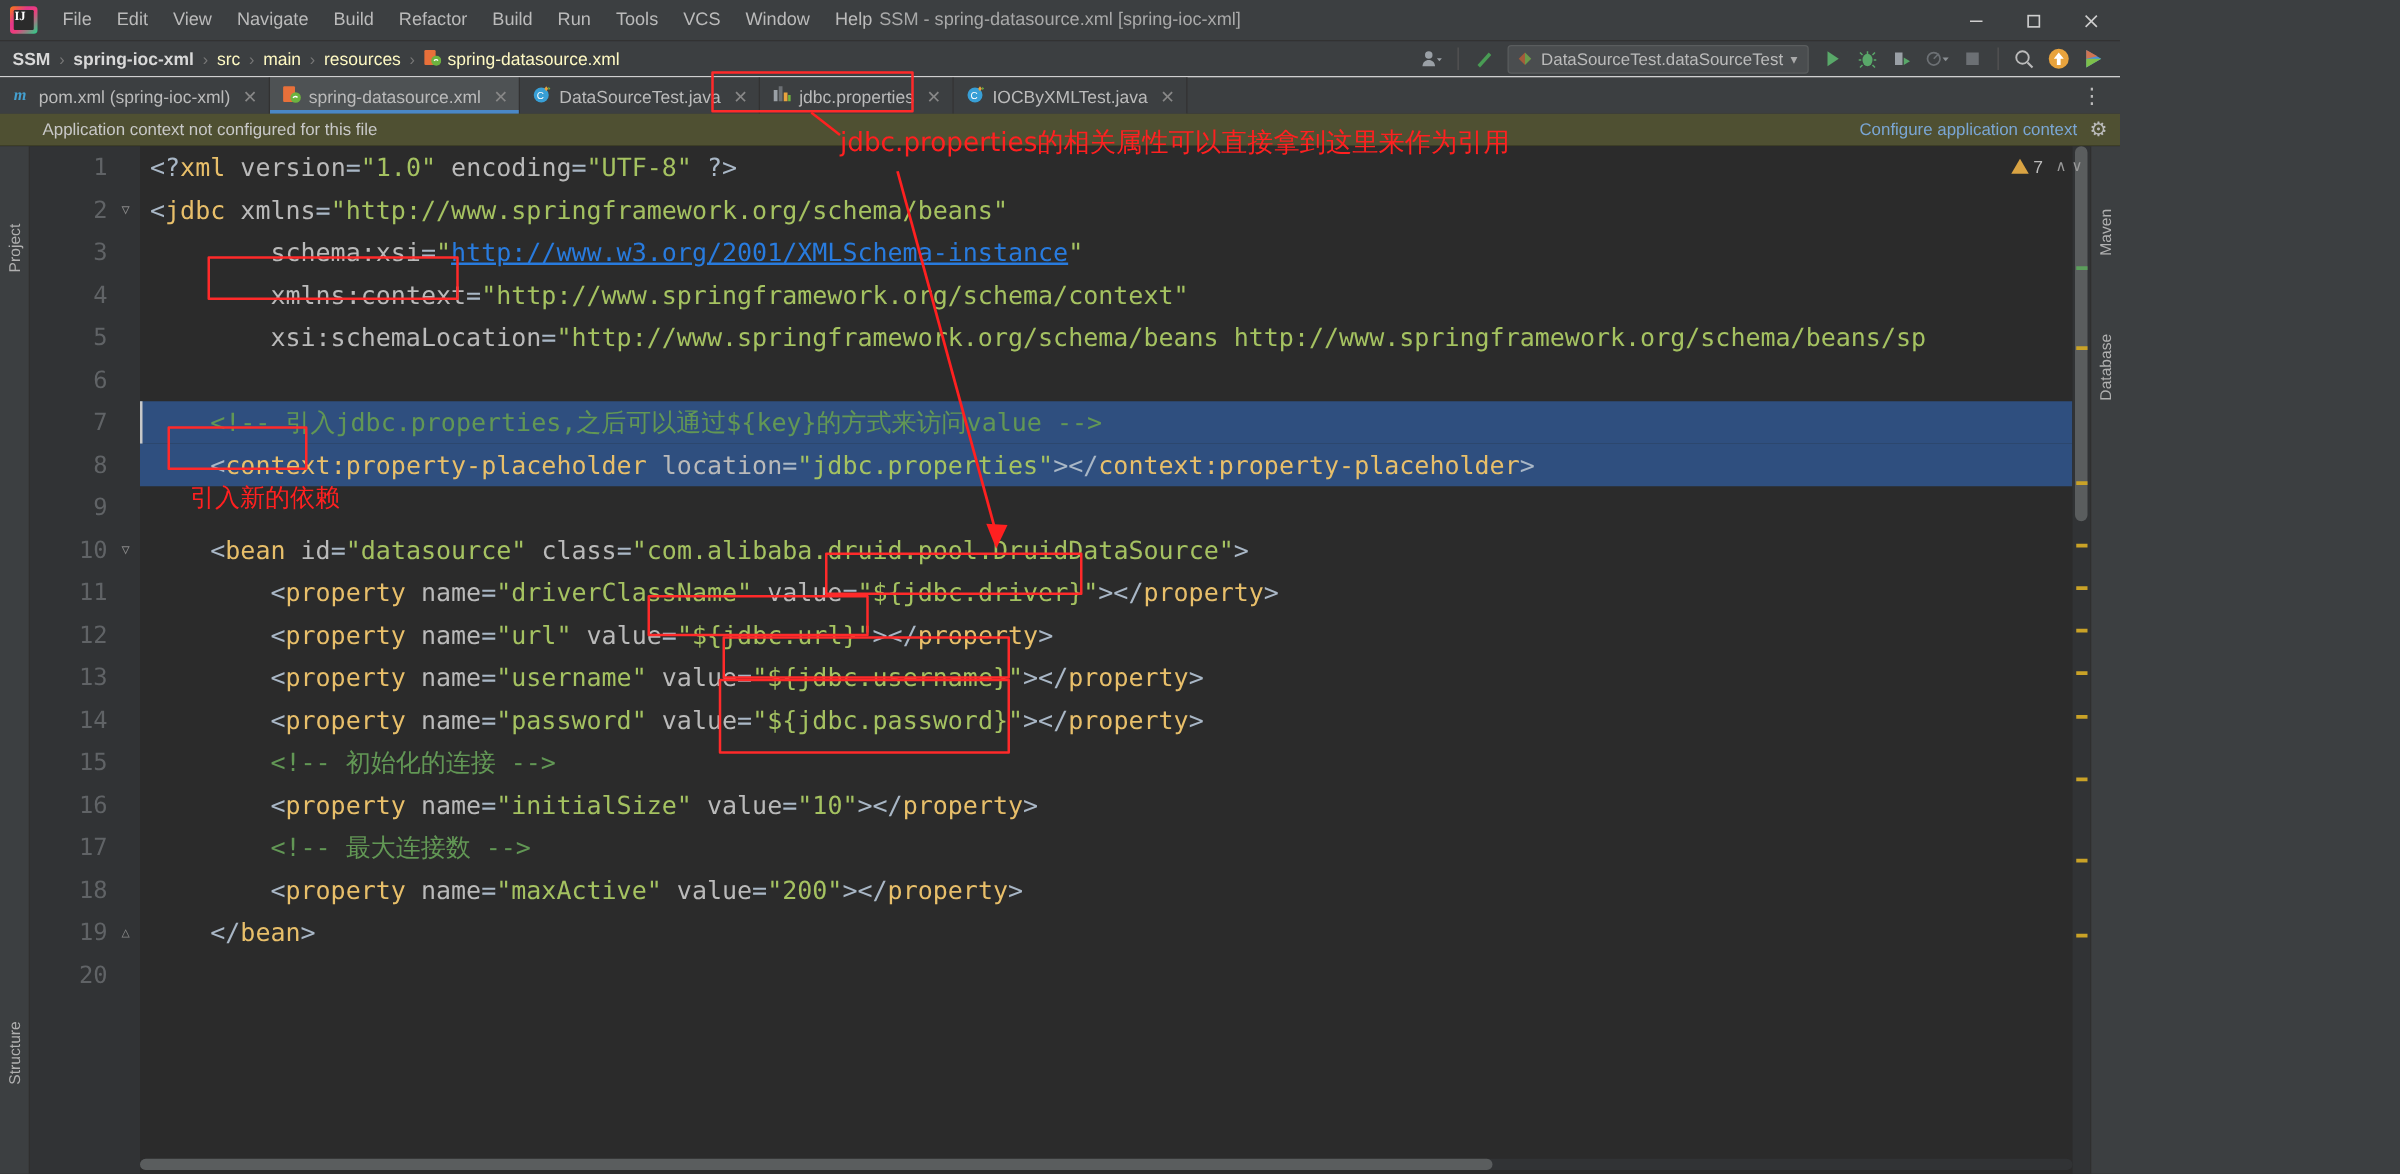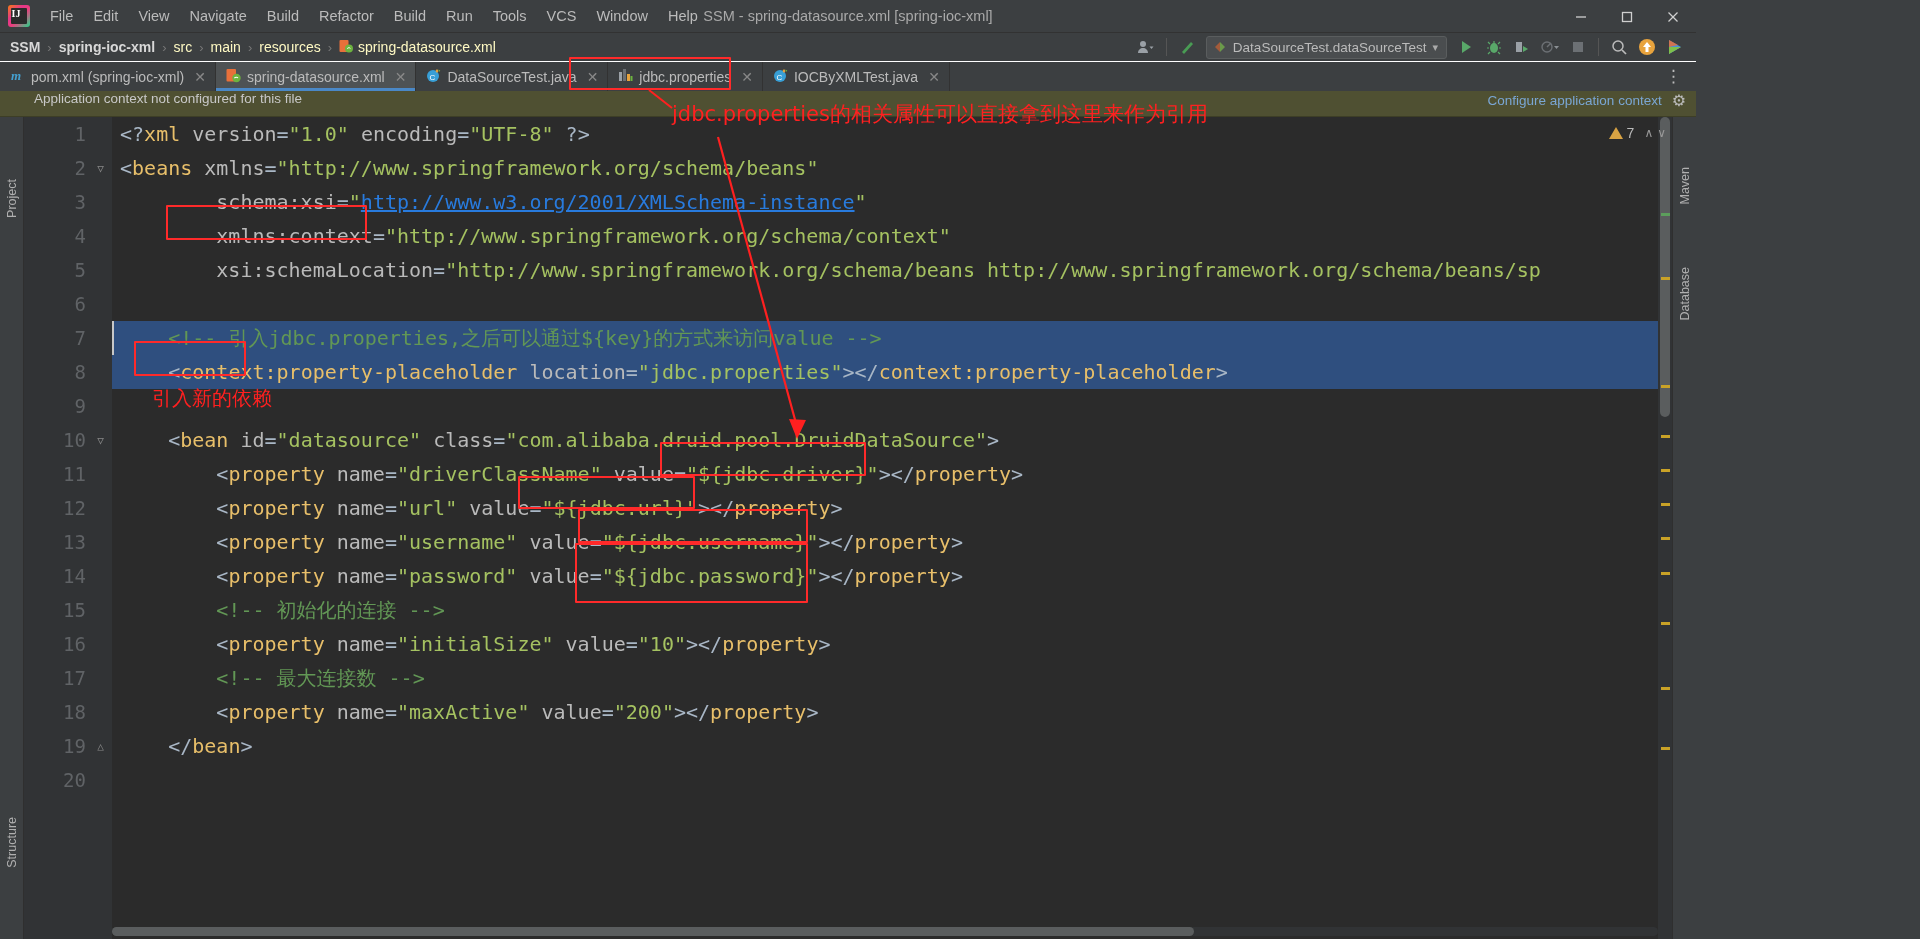--- a/index.html
+++ b/index.html
@@ -65,21 +65,21 @@
   }
   .tab.active { background: #4e5254; }
   .tab.active::after {
     content:''; position:absolute; left:0; right:0; bottom:0; height:3px; background:#4a88c7;
   }
   .tab .x { color:#888; font-size: 14px; margin-left: 4px; line-height: 1; }
   .tabbar-right { margin-left:auto; display:flex; align-items:center; padding-right:6px; }
 
   
   .notif {
-    height: 26px; background: #4f5032; display: flex; align-items: flex-start;
+    height: 26px; background: #4f5032; display: flex; align-items: center;
     padding: 0 10px 0 34px; border-bottom: 1px solid #3d3e26; position: relative;
   }
   .notif .msg { color: #c8c8c8; font-size: 13.5px; }
   .notif .right { margin-left: auto; display: flex; align-items: center; gap: 10px; }
   .notif .link { color: #7aa6d4; font-size: 13.5px; cursor: default; }
 
   
   .editor-wrap { position: relative; height: 851px; display: flex; background: #2b2b2b; }
   .left-rail {
     width: 24px; background: #3c3f41; position: relative; flex: none; border-right: 1px solid #2f2f2f;
@@ -386,21 +386,21 @@
         <div class="ln">15</div>
         <div class="ln">16</div>
         <div class="ln">17</div>
         <div class="ln">18</div>
         <div class="ln">19<span class="fold">△</span></div>
         <div class="ln">20</div>
       </div>
 
     <div class="code-area" id="code">
         <div class="code-line"><span class="tk-punc">&lt;?</span><span class="tk-tag">xml</span><span class="tk-plain"> </span><span class="tk-attr">version</span><span class="tk-punc">=</span><span class="tk-val">"1.0"</span><span class="tk-plain"> </span><span class="tk-attr">encoding</span><span class="tk-punc">=</span><span class="tk-val">"UTF-8"</span><span class="tk-punc"> ?&gt;</span></div>
-        <div class="code-line"><span class="tk-punc">&lt;</span><span class="tk-tag">beans</span><span class="tk-plain"> </span><span class="tk-attr">xmlns</span><span class="tk-punc">=</span><span class="tk-val">"http://www.springframework.org/schema/beans"</span></div>
+        <div class="code-line"><span class="tk-punc">&lt;</span><span class="tk-tag">jdbc</span><span class="tk-plain"> </span><span class="tk-attr">xmlns</span><span class="tk-punc">=</span><span class="tk-val">"http://www.springframework.org/schema/beans"</span></div>
         <div class="code-line"><span class="tk-plain">        </span><span class="tk-attr">schema:xsi</span><span class="tk-punc">=</span><span class="tk-val">"</span><span class="tk-link">http://www.w3.org/2001/XMLSchema-instance</span><span class="tk-val">"</span></div>
         <div class="code-line"><span class="tk-plain">        </span><span class="tk-attr">xmlns:</span><span class="tk-attr">context</span><span class="tk-punc">=</span><span class="tk-val">"http://www.springframework.org/schema/context"</span></div>
         <div class="code-line"><span class="tk-plain">        </span><span class="tk-attr">xsi:schemaLocation</span><span class="tk-punc">=</span><span class="tk-val">"http://www.springframework.org/schema/beans http://www.springframework.org/schema/beans/sp</span></div>
         <div class="code-line"></div>
         <div class="code-line hl caretline"><span class="tk-plain">    </span><span class="tk-cmt">&lt;!-- 引入jdbc.properties,之后可以通过${key}的方式来访问value --&gt;</span></div>
         <div class="code-line hl"><span class="tk-plain">    </span><span class="tk-punc">&lt;</span><span class="tk-tag">context:</span><span class="tk-tag">property-placeholder</span><span class="tk-plain"> </span><span class="tk-attr">location</span><span class="tk-punc">=</span><span class="tk-val">"jdbc.properties"</span><span class="tk-punc">&gt;&lt;/</span><span class="tk-tag">context:property-placeholder</span><span class="tk-punc">&gt;</span></div>
         <div class="code-line"></div>
         <div class="code-line"><span class="tk-plain">    </span><span class="tk-punc">&lt;</span><span class="tk-tag">bean</span><span class="tk-plain"> </span><span class="tk-attr">id</span><span class="tk-punc">=</span><span class="tk-val">"datasource"</span><span class="tk-plain"> </span><span class="tk-attr">class</span><span class="tk-punc">=</span><span class="tk-val">"com.alibaba.druid.pool.DruidDataSource"</span><span class="tk-punc">&gt;</span></div>
         <div class="code-line"><span class="tk-plain">        </span><span class="tk-punc">&lt;</span><span class="tk-tag">property</span><span class="tk-plain"> </span><span class="tk-attr">name</span><span class="tk-punc">=</span><span class="tk-val">"driverClassName"</span><span class="tk-plain"> </span><span class="tk-attr">value</span><span class="tk-punc">=</span><span class="tk-val">"${jdbc.driver}"</span><span class="tk-punc">&gt;&lt;/</span><span class="tk-tag">property</span><span class="tk-punc">&gt;</span></div>
         <div class="code-line"><span class="tk-plain">        </span><span class="tk-punc">&lt;</span><span class="tk-tag">property</span><span class="tk-plain"> </span><span class="tk-attr">name</span><span class="tk-punc">=</span><span class="tk-val">"url"</span><span class="tk-plain"> </span><span class="tk-attr">value</span><span class="tk-punc">=</span><span class="tk-val">"${jdbc.url}"</span><span class="tk-punc">&gt;&lt;/</span><span class="tk-tag">property</span><span class="tk-punc">&gt;</span></div>

